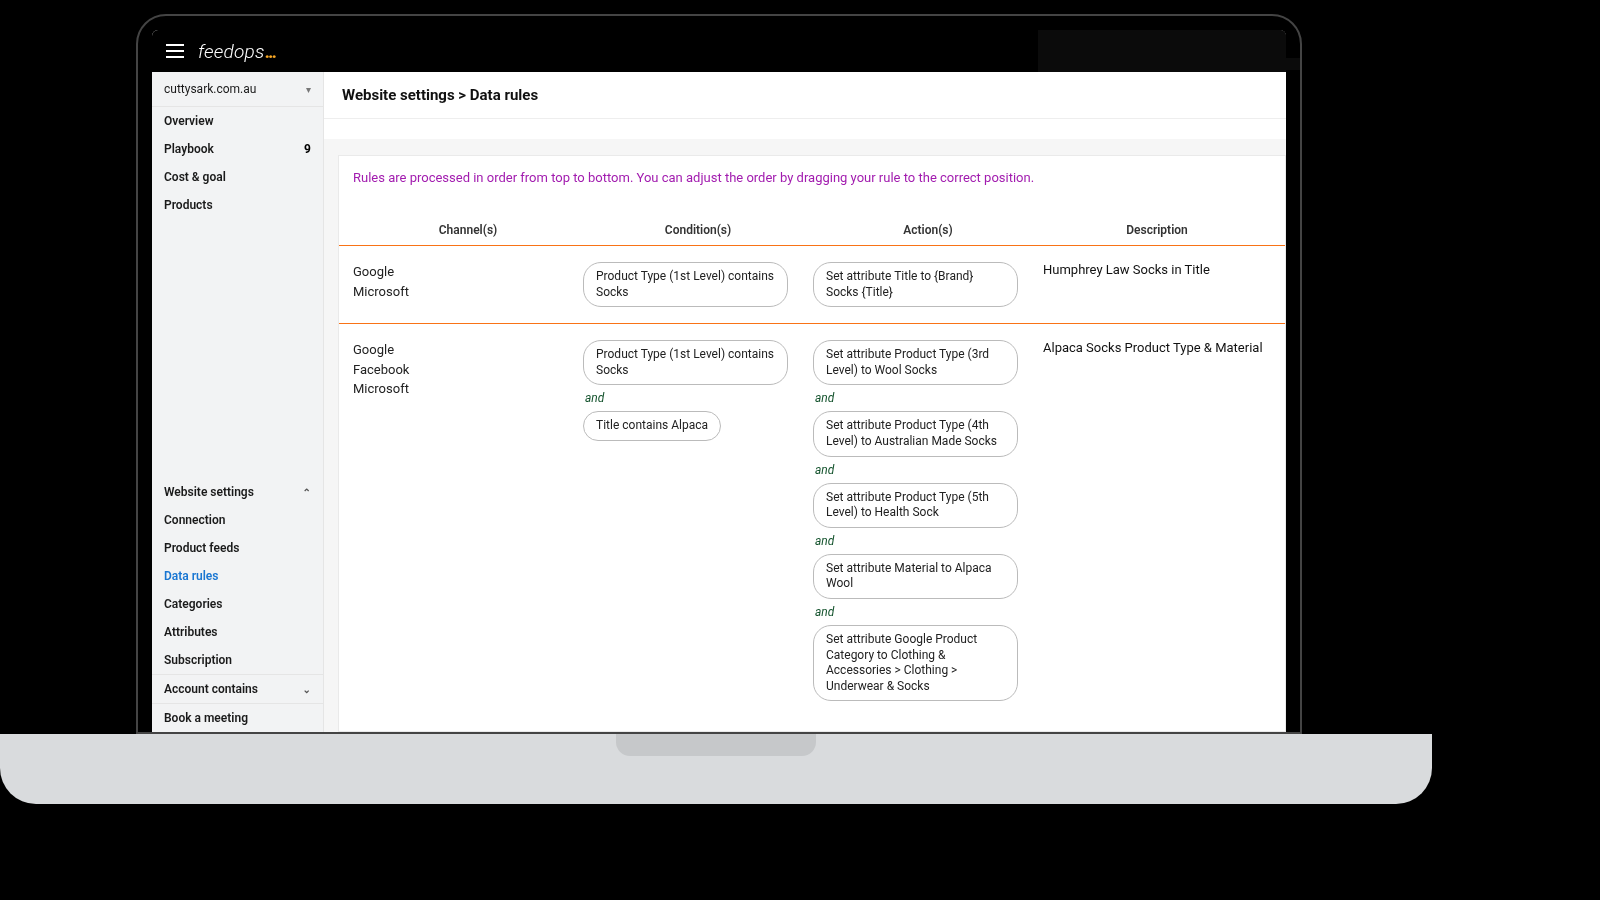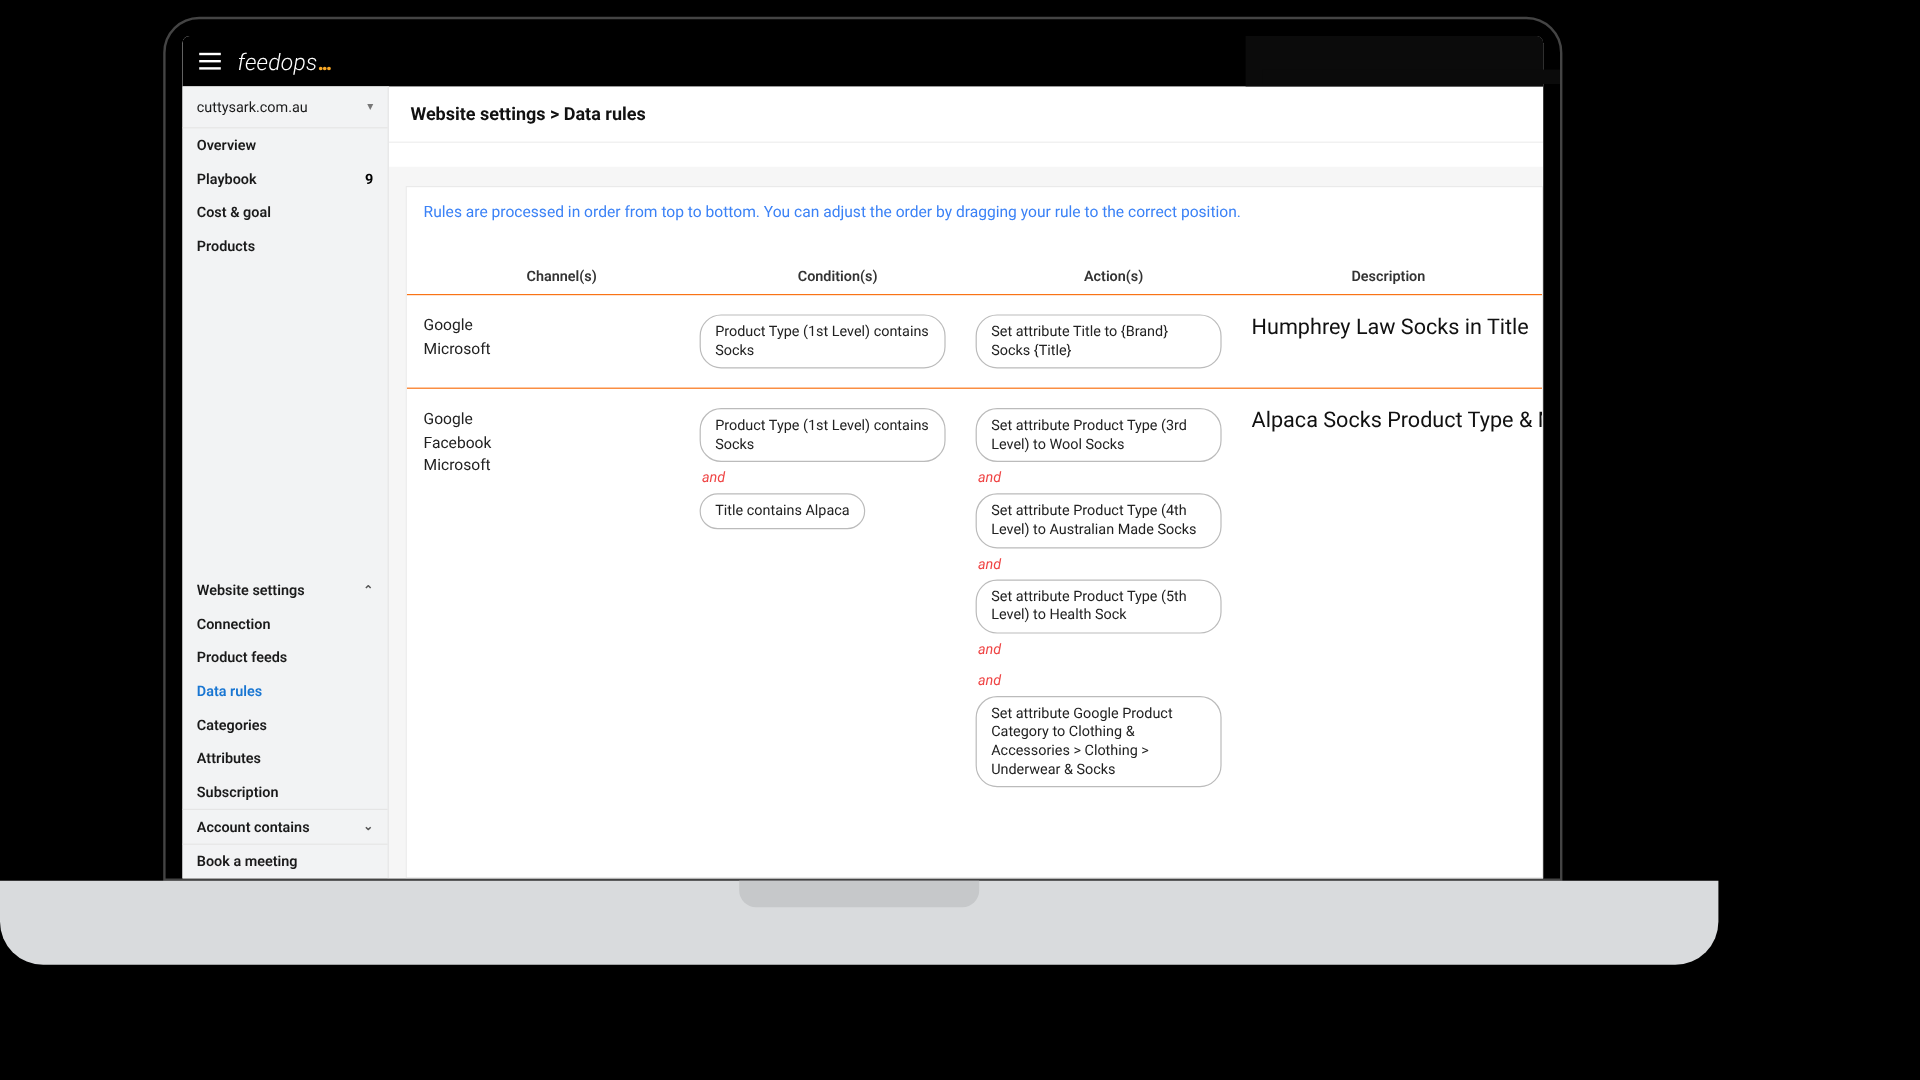--- a/index.html
+++ b/index.html
@@ -148,44 +148,44 @@
   }
   .panel {
     background: #fff;
     border: 1px solid #eaeaea;
     height: 100%;
     overflow: hidden;
   }
   .panel-info {
     padding: 14px 14px 30px 14px;
     font-size: 13px;
-    color: #3b82f6;
+    color: #a21caf;
   }
   .table-wrap { width: 100%; }
   .thead, .trow {
     display: grid;
     grid-template-columns: 230px 230px 230px 1fr;
     padding: 0 14px;
   }
   .thead { font-size: 12px; font-weight: 600; color: #333; padding-bottom: 8px; padding-top: 8px; text-align: center;}
   .trow { padding-top: 16px; padding-bottom: 16px; border-top: 1px solid #f97316; font-size: 13px; color: #222; align-items: start; }
   .channels { line-height: 1.5; }
   .pill {
     display: inline-block;
     border: 1px solid #bbb;
     border-radius: 18px;
     padding: 6px 12px;
     font-size: 12px;
     color: #222;
     max-width: 205px;
     line-height: 1.3;
   }
-  .conj { font-style: italic; font-size: 12px; color: #ef4444; padding: 6px 2px; }
+  .conj { font-style: italic; font-size: 12px; color: #14532d; padding: 6px 2px; }
   .stack { display: flex; flex-direction: column; align-items: flex-start; gap: 0px; }
-  .desc { font-size: 18px; color: #111; white-space: nowrap; }
+  .desc { font-size: 13px; color: #111; white-space: nowrap; }
 </style>
 </head>
 <body>
 
 <div class="device-frame">
   <div class="screen">
 
     <div class="topbar">
       <div class="hamburger">
         <span></span>
@@ -281,20 +281,21 @@
                   <span class="conj">and</span>
                   <span class="pill">Title contains Alpaca</span>
                 </div>
                 <div class="stack">
                   <span class="pill">Set attribute Product Type (3rd Level) to Wool Socks</span>
                   <span class="conj">and</span>
                   <span class="pill">Set attribute Product Type (4th Level) to Australian Made Socks</span>
                   <span class="conj">and</span>
                   <span class="pill">Set attribute Product Type (5th Level) to Health Sock</span>
                   <span class="conj">and</span>
+                  <span class="pill">Set attribute Material to Alpaca Wool</span>
                   <span class="conj">and</span>
                   <span class="pill">Set attribute Google Product Category to Clothing &amp; Accessories &gt; Clothing &gt; Underwear &amp; Socks</span>
                 </div>
                 <div class="desc">Alpaca Socks Product Type &amp; Material</div>
               </div>
 
             </div>
           </div>
         </div>
       </div>

